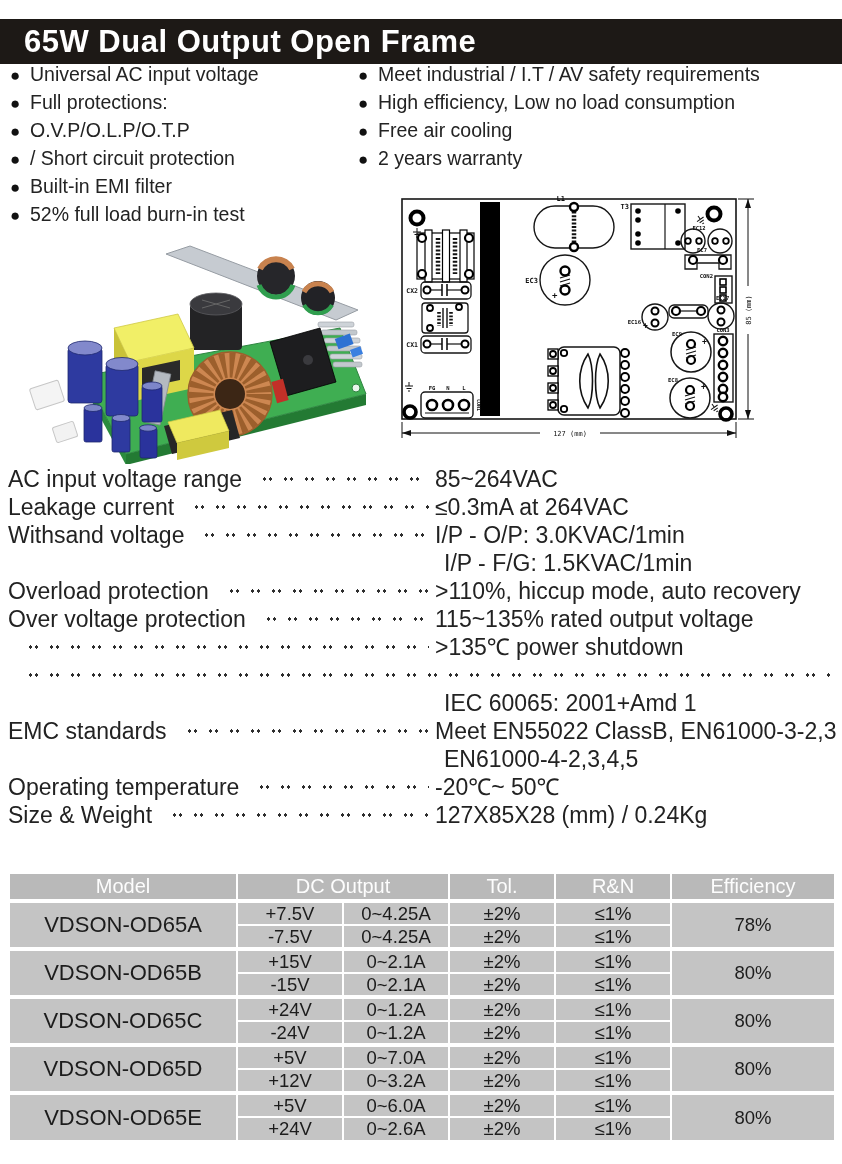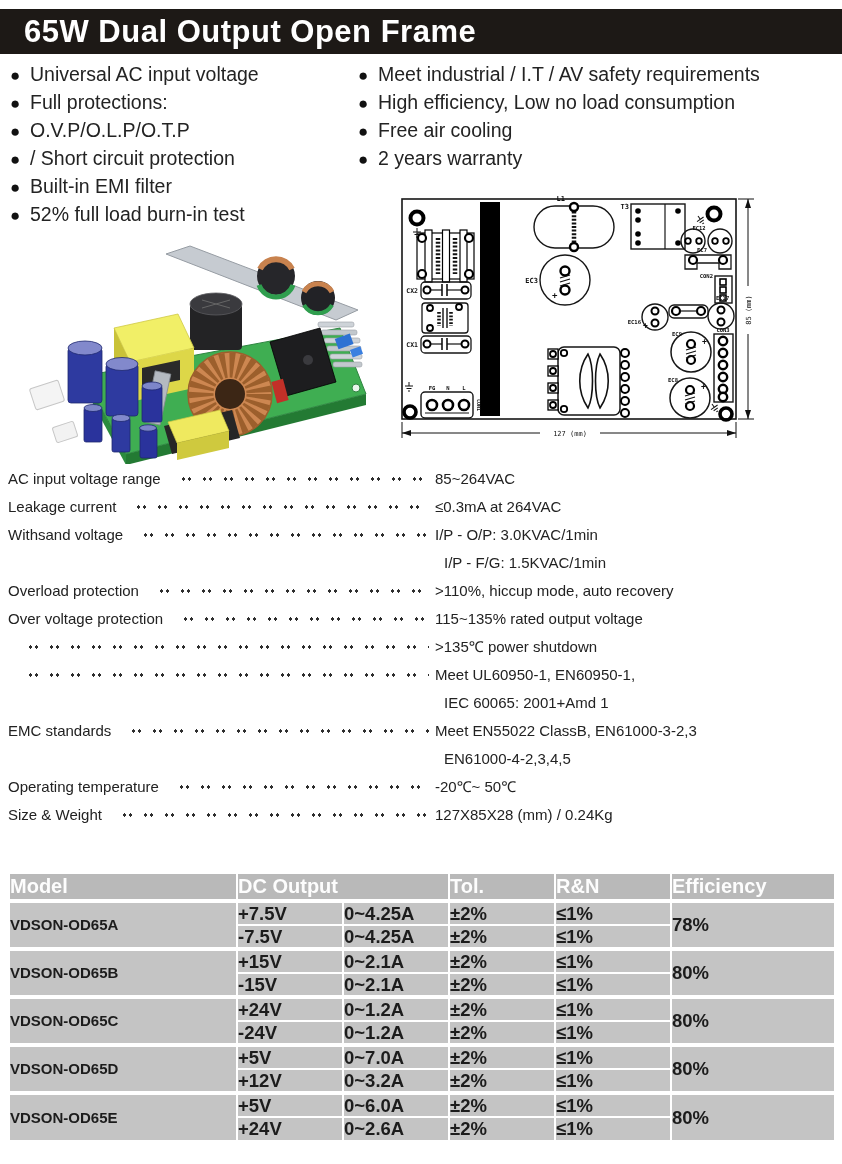--- a/index.html
+++ b/index.html
@@ -1,56 +1,56 @@
 <!DOCTYPE html>
 <html><head>
 <meta charset="utf-8">
 <style>
   * { margin:0; padding:0; box-sizing:border-box; }
   html,body { background:#ffffff; }
   body { font-family:"Liberation Sans", sans-serif; color:#1f1f1f; }
   .page { position:relative; width:842px; height:1164px; background:#fff; overflow:hidden; }
 
   
-  .titlebar { position:absolute; left:0; top:9px; width:842px; height:45px;
+  .titlebar { position:absolute; left:0; top:19px; width:842px; height:45px;
     background:#1d1916; color:#fff; display:flex; align-items:center;
     font-size:31px; font-weight:800; letter-spacing:.5px; padding-left:24px; }
 
   
   .features { position:absolute; top:60px; font-size:19.5px; color:#232323; }
   .features.left  { left:10px;  width:345px; }
   .features.right { left:358px; width:480px; }
   .feat-row { display:flex; align-items:baseline; height:28px; line-height:28px; white-space:nowrap; }
   .blt { width:20px; font-size:17px; color:#111; flex:none; }
 
   
-  .specs { position:absolute; left:8px; top:465px; width:828px; font-size:15px; color:#222; }
+  .specs { position:absolute; left:8px; top:465px; width:828px; font-size:23px; color:#222; }
   .spec-row { display:flex; align-items:baseline; height:28px; line-height:28px; white-space:nowrap; }
   .spec-label { flex:none; }
   .spec-leader { flex:1; align-self:stretch; margin:0 6px 0 10px;
     background-image:
       radial-gradient(circle, #2e2e2e 1.5px, transparent 1.8px),
       radial-gradient(circle, #2e2e2e 1.5px, transparent 1.8px);
     background-size:21px 100%, 21px 100%;
     background-position:2px 60%, 8px 60%;
     background-repeat:repeat-x; }
   .spec-value { flex:none; width:401px; }
   .spec-row.cont .spec-leader { visibility:hidden; }
   .spec-row.cont .spec-value { padding-left:9px; }
 
   
   table.spec-table { position:absolute; left:8px; top:872px; width:826px;
     border-collapse:collapse; table-layout:fixed; }
   table.spec-table td { background:#c4c4c4; border:2px solid #fff;
-    vertical-align:middle; font-size:18.5px;
-    height:24px; line-height:1.05; color:#1c1c1c;font-weight:bold; }
+    text-align:center; vertical-align:middle; font-size:18.5px;
+    height:24px; line-height:1.05; color:#1c1c1c; }
   table.spec-table tr.thead td { background:#b9b9b9; color:#fdfdfd;
     font-size:20px; height:28px; }
   table.spec-table tr.group-start td { border-top:4px solid #fff; }
-  table.spec-table td.model { font-size:15px; }
+  table.spec-table td.model { font-size:22px; }
 
   svg text { font-family:"DejaVu Sans Mono", monospace; fill:#111; }
 </style>
 </head>
 <body>
 
 <div class="page">
 
   <div class="titlebar">
     <span>65W  Dual Output  Open Frame</span>
@@ -397,21 +397,20 @@
         <span class="spec-label">Over voltage protection</span>
         <span class="spec-leader"></span>
         <span class="spec-value">115~135% rated output voltage</span>
       </div>
     <div class="spec-row">
         <span class="spec-leader"></span>
         <span class="spec-value">&gt;135℃ power shutdown</span>
       </div>
     <div class="spec-row">
         <span class="spec-leader"></span>
-        <span class="spec-value">Meet UL60950-1, EN60950-1,</span>
       </div>
     <div class="spec-row cont">
         <span class="spec-label"></span>
         <span class="spec-leader"></span>
         <span class="spec-value">IEC 60065: 2001+Amd 1</span>
       </div>
     <div class="spec-row">
         <span class="spec-label">EMC standards</span>
         <span class="spec-leader"></span>
         <span class="spec-value">Meet EN55022 ClassB, EN61000-3-2,3</span>

